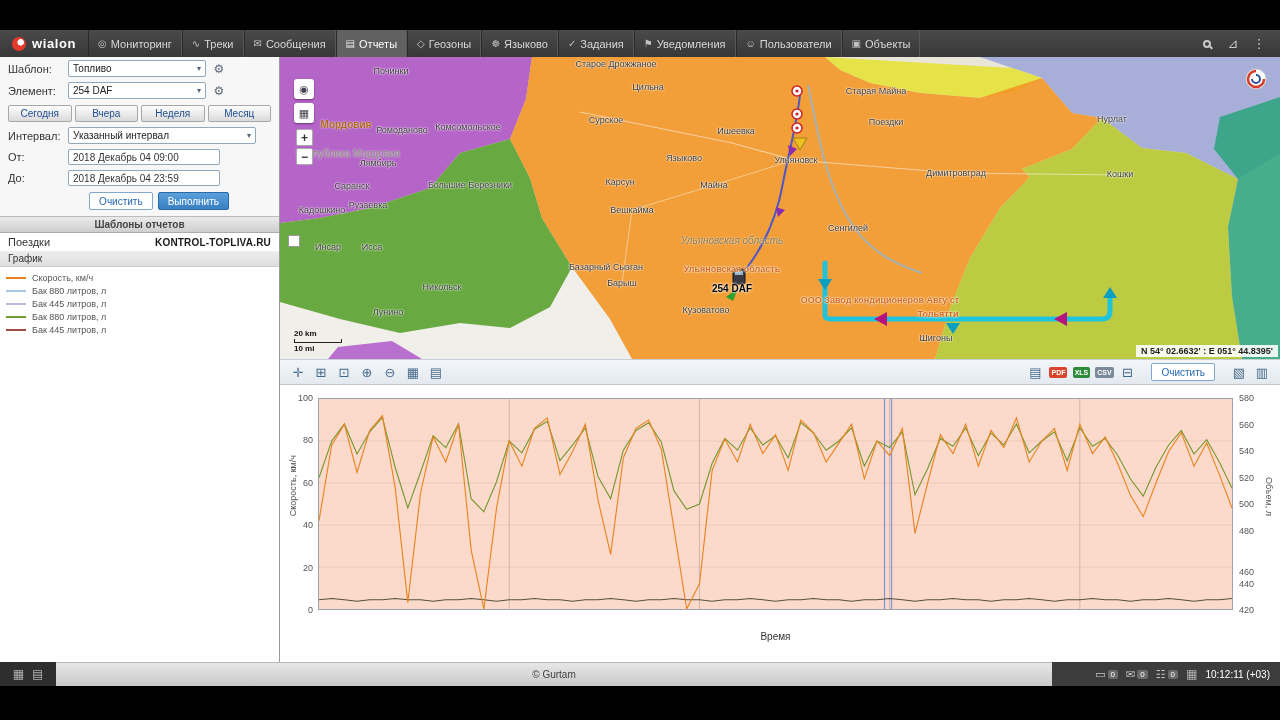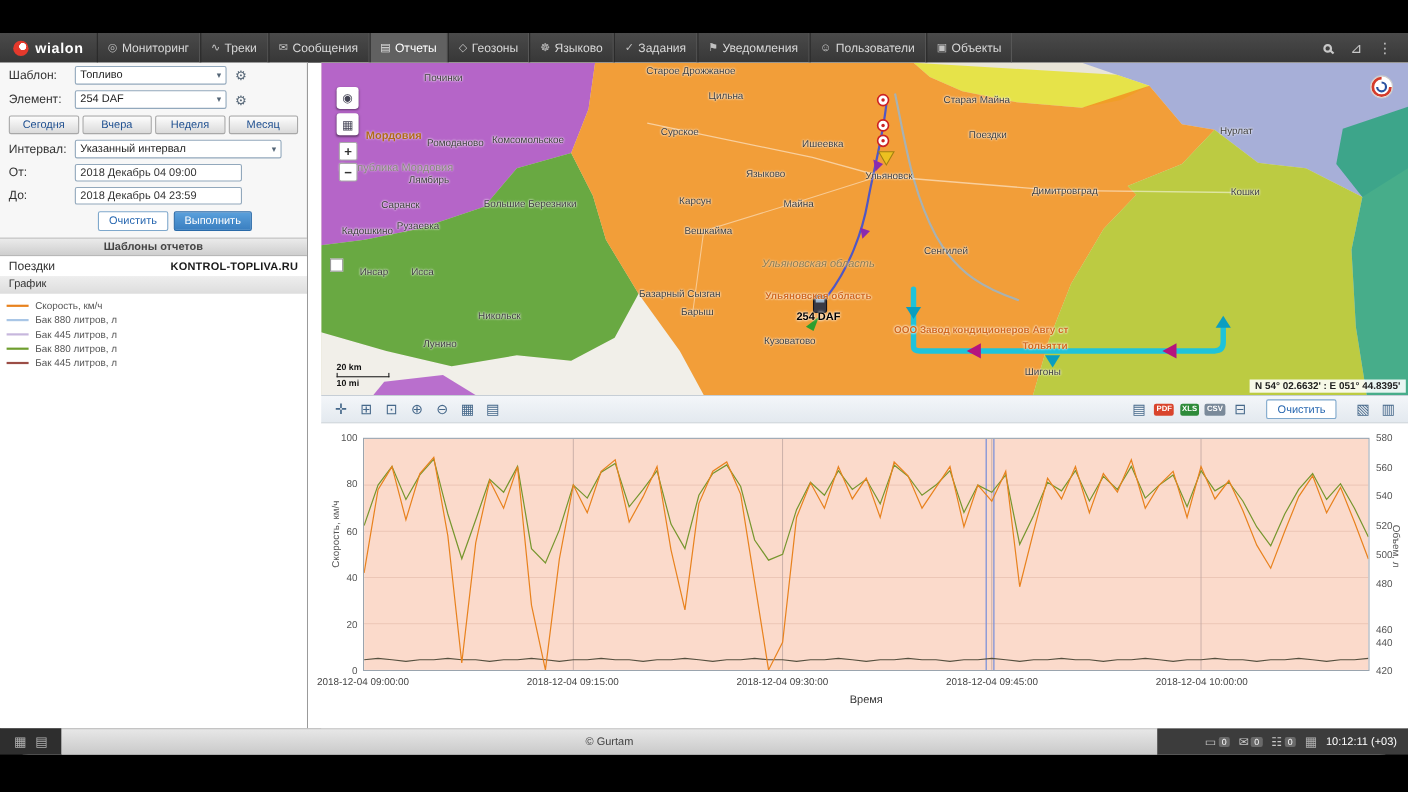--- a/index.html
+++ b/index.html
@@ -22,21 +22,21 @@
   .tab.active{background:#616161;color:#fff;}
   .tab-glyph{font-size:10px;opacity:.85;}
   #hdr-right{margin-left:auto;display:flex;align-items:center;gap:4px;padding-right:10px;}
   .hbtn{width:22px;height:20px;display:flex;align-items:center;justify-content:center;color:#c8c8c8;
     font-size:13px;cursor:pointer;}
   .mag{width:8px;height:8px;border:2px solid #c8c8c8;border-radius:50%;position:relative;display:inline-block;}
   .mag:after{content:"";position:absolute;width:5px;height:2px;background:#c8c8c8;right:-4px;bottom:-2px;
     transform:rotate(42deg);}
 
   
-  #main{flex:1;display:flex;min-height:0;gap:12px;}
+  #main{flex:1;display:flex;min-height:0;}
   #sidebar{flex:0 0 280px;width:280px;background:#f7f7f7;border-right:1px solid #9a9a9a;
     font-size:11px;color:#333;display:flex;flex-direction:column;}
   .frow{display:flex;align-items:center;padding:3px 8px 2px;gap:4px;}
   .frow label{width:56px;flex:0 0 56px;}
   .sel{height:17px;background:#fff;border:1px solid #92a8bc;border-radius:2px;display:flex;
     align-items:center;justify-content:space-between;padding:0 4px;font-size:10px;color:#222;cursor:pointer;}
   .w138{width:138px;flex:none;}
   .w158{width:188px;flex:none;}
   .caret{color:#567;font-size:8px;margin-left:4px;}
   .toolico{width:18px;text-align:center;color:#5a6a7a;font-size:12px;cursor:pointer;}
@@ -426,27 +426,20 @@
               <span style="top: 193.5px;">440</span>
               <span style="top: 182px;">460</span>
               <span style="top: 140.5px;">480</span>
               <span style="top: 114px;">500</span>
               <span style="top: 87.5px;">520</span>
               <span style="top: 61px;">540</span>
               <span style="top: 34.5px;">560</span>
               <span style="top: 8px;">580</span>
             </div>
         <div class="ylab" id="ylab-right">Объем, л</div>
-        <div id="xticks">
-              <span style="left: 0px;">2018-12-04 09:00:00</span>
-              <span style="left: 190.625px;">2018-12-04 09:15:00</span>
-              <span style="left: 381.25px;">2018-12-04 09:30:00</span>
-              <span style="left: 571.875px;">2018-12-04 09:45:00</span>
-              <span style="left: 762.5px;">2018-12-04 10:00:00</span>
-            </div>
         <div id="xlabel">Время</div>
       </div>
 
     </div>
   </div>
 
   <div id="statusbar">
     <div id="sb-left">
           <span class="sbico">▦</span>
           <span class="sbico">▤</span>

